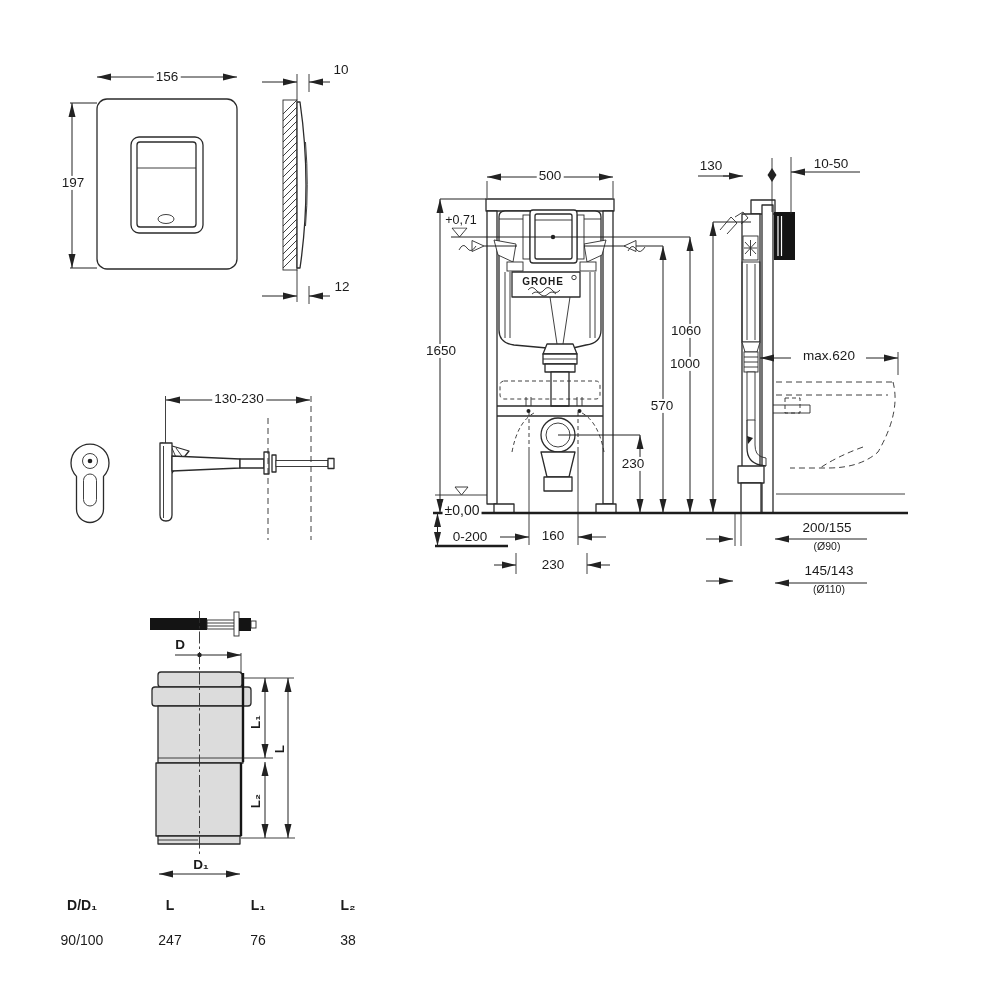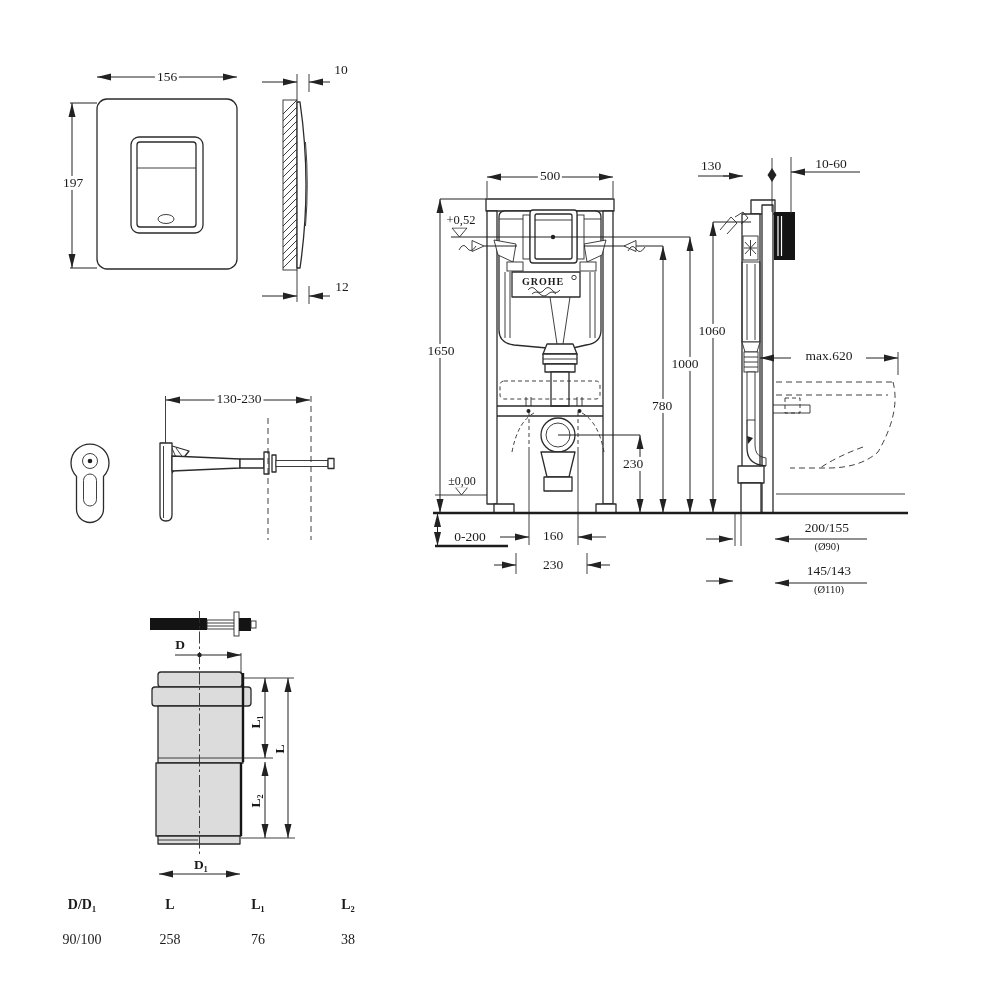--- a/index.html
+++ b/index.html
@@ -1,17 +1,17 @@
 <!DOCTYPE html>
 <html><head>
 <meta charset="utf-8">
 <style>
   html,body{margin:0;padding:0;background:#fff;}
   #sheet{position:relative;width:1000px;height:964px;background:#fff;overflow:hidden;
-         font-family:Liberation Serif, serif;}
+         font-family:Liberation Sans, sans-serif;}
   #draw{position:absolute;left:0;top:0;}
   .lb{position:absolute;font-size:13.5px;color:#1b1b1b;background:#fff;padding:0 2px;
       line-height:1.05;white-space:nowrap;transform:translate(-50%,-50%);}
   .lb.b{font-weight:bold;}
   .lb.sm{font-size:10.5px;padding:0 1px;}
   .lb.rot{transform:translate(-50%,-50%) rotate(-90deg);}
   .lb.logo{font-size:10px;font-weight:bold;letter-spacing:1px;padding:0;background:transparent;}
   .lb.tbl{font-size:14px;}
   
   .ln{stroke:#2b2b2b;stroke-width:1.3;fill:none;stroke-linejoin:round;stroke-linecap:butt;}
@@ -301,50 +301,50 @@
 </svg>
 
   <span class="lb" style="left:167px;top:77px">156</span>
   <span class="lb" style="left:73px;top:183px">197</span>
   <span class="lb" style="left:341px;top:70px">10</span>
   <span class="lb" style="left:342px;top:287px">12</span>
   <span class="lb" style="left:239px;top:399px">130-230</span>
 
   <span class="lb" style="left:550px;top:176px">500</span>
   <span class="lb" style="left:441px;top:351px">1650</span>
-  <span class="lb" style="left:461px;top:221px;font-size:12.5px">+0,52</span>
-  <span class="lb" style="left:462px;top:481px;font-size:12px">±0,00</span>
+  <span class="lb" style="left:461px;top:221px;font-size:12.5px">+0,71</span>
+  <span class="lb" style="left:462px;top:510px;font-size:14px">±0,00</span>
   <span class="lb" style="left:470px;top:537px">0-200</span>
   <span class="lb" style="left:553px;top:536px">160</span>
   <span class="lb" style="left:553px;top:565px">230</span>
   <span class="lb" style="left:633px;top:464px">230</span>
-  <span class="lb" style="left:662px;top:406px">780</span>
+  <span class="lb" style="left:662px;top:406px">570</span>
   <span class="lb" style="left:685px;top:364px">1000</span>
-  <span class="lb" style="left:712px;top:331px">1060</span>
+  <span class="lb" style="left:686px;top:331px">1060</span>
 
   <span class="lb" style="left:711px;top:166px">130</span>
-  <span class="lb" style="left:831px;top:164px">10-60</span>
+  <span class="lb" style="left:831px;top:164px">10-50</span>
   <span class="lb" style="left:829px;top:356px">max.620</span>
   <span class="lb" style="left:827px;top:528px">200/155</span>
   <span class="lb sm" style="left:827px;top:547px">(Ø90)</span>
   <span class="lb" style="left:829px;top:571px">145/143</span>
   <span class="lb sm" style="left:829px;top:590px">(Ø110)</span>
 
   <span class="lb logo" style="left:543px;top:282px">GROHE</span>
 
   <span class="lb b" style="left:180px;top:645px">D</span>
   <span class="lb b" style="left:201px;top:865px">D₁</span>
   <span class="lb b rot" style="left:256px;top:722px">L₁</span>
   <span class="lb b rot" style="left:280px;top:749px">L</span>
   <span class="lb b rot" style="left:256px;top:801px">L₂</span>
 
   <div>
     <span class="lb b tbl" style="left:82px;top:905px">D/D₁</span>
     <span class="lb b tbl" style="left:170px;top:905px">L</span>
     <span class="lb b tbl" style="left:258px;top:905px">L₁</span>
     <span class="lb b tbl" style="left:348px;top:905px">L₂</span>
     <span class="lb tbl" style="left:82px;top:940px">90/100</span>
-    <span class="lb tbl" style="left:170px;top:940px">258</span>
+    <span class="lb tbl" style="left:170px;top:940px">247</span>
     <span class="lb tbl" style="left:258px;top:940px">76</span>
     <span class="lb tbl" style="left:348px;top:940px">38</span>
   </div>
 
 </div>
 
 </body></html>

